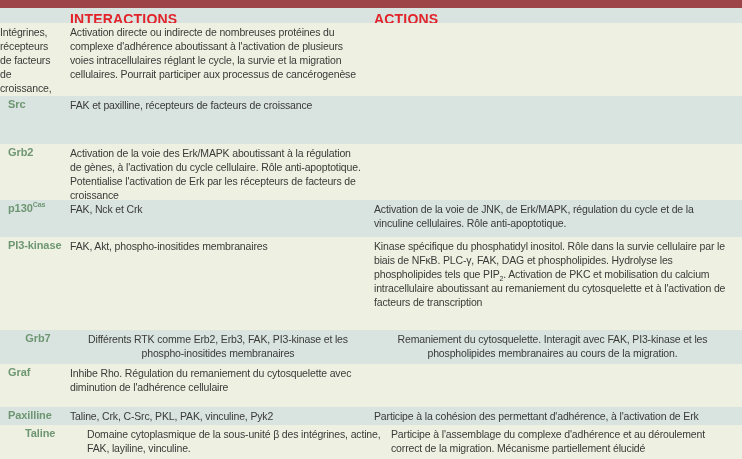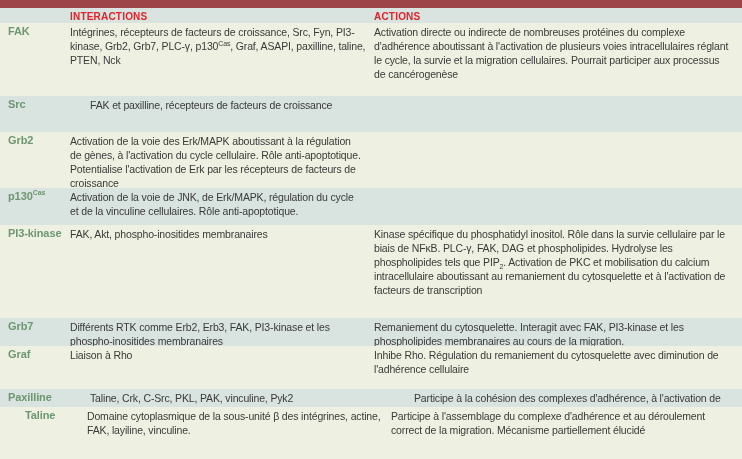--- a/index.html
+++ b/index.html
@@ -47,95 +47,94 @@
   .body-text{
     font-size:10.5px;
     line-height:14px;
     color:#3a3a38;
     letter-spacing:-0.15px;
   }
   .header-row{
     height:15px;
   }
   .header-text{
-    font-size:10px;
+    font-size:14px;
     font-weight:bold;
     color:#e2232a;
     letter-spacing:0.2px;
     padding-top:3px;
   }
   .sup{font-size:7px;vertical-align:super;line-height:0;}
   .sub{font-size:7px;vertical-align:sub;line-height:0;}
   
   #rows .row:nth-child(1){height:73px;}
-  #rows .row:nth-child(2){height:36px;gap:20px;}
+  #rows .row:nth-child(2){height:48px;}
   #rows .row:nth-child(3){height:56px;}
   #rows .row:nth-child(4){height:37px;}
   #rows .row:nth-child(5){height:93px;}
-  #rows .row:nth-child(6){height:28px;}
+  #rows .row:nth-child(6){height:34px;text-align:center;}
   #rows .row:nth-child(7){height:43px;border-radius:21px;}
-  #rows .row:nth-child(8){height:18px;gap:20px;}
+  #rows .row:nth-child(8){height:18px;}
   #rows .row:nth-child(9){height:46px;margin-left:17px;}
 </style>
 </head>
 <body>
 
 <div class="page">
   <div class="topbar"></div>
 
   <div class="row header-row bg-gray">
     <div class="cell label-cell"></div>
     <div class="cell inter-cell header-text">INTERACTIONS</div>
     <div class="cell actions-cell header-text">ACTIONS</div>
   </div>
 
   <div id="rows">
   <div class="row bg-cream">
-    <div class="cell label-cell"><span>FAK</span></div>
     <div class="cell inter-cell body-text"><span>Intégrines, récepteurs de facteurs de croissance, Src, Fyn, PI3-kinase, Grb2, Grb7, PLC-γ, p130</span><span class="sup">Cas</span><span>, Graf, ASAPI, paxilline, taline, PTEN, Nck</span></div>
     <div class="cell actions-cell body-text"><span>Activation directe ou indirecte de nombreuses protéines du complexe d'adhérence aboutissant à l'activation de plusieurs voies intracellulaires réglant le cycle, la survie et la migration cellulaires. Pourrait participer aux processus de cancérogenèse</span></div>
   </div>
 
   <div class="row bg-gray">
     <div class="cell label-cell"><span>Src</span></div>
     <div class="cell inter-cell body-text"><span>FAK et paxilline, récepteurs de facteurs de croissance</span></div>
   </div>
 
   <div class="row bg-cream">
     <div class="cell label-cell"><span>Grb2</span></div>
     <div class="cell actions-cell body-text"><span>Activation de la voie des Erk/MAPK aboutissant à la régulation de gènes, à l'activation du cycle cellulaire. Rôle anti-apoptotique. Potentialise l'activation de Erk par les récepteurs de facteurs de croissance</span></div>
   </div>
 
   <div class="row bg-gray">
     <div class="cell label-cell"><span>p130</span><span class="sup">Cas</span></div>
+    <div class="cell inter-cell body-text"><span>FAK, Nck et Crk</span></div>
     <div class="cell actions-cell body-text"><span>Activation de la voie de JNK, de Erk/MAPK, régulation du cycle et de la vinculine cellulaires. Rôle anti-apoptotique.</span></div>
   </div>
 
   <div class="row bg-cream">
     <div class="cell label-cell"><span>PI3-kinase</span></div>
     <div class="cell inter-cell body-text"><span>FAK, Akt, phospho-inositides membranaires</span></div>
     <div class="cell actions-cell body-text"><span>Kinase spécifique du phosphatidyl inositol. Rôle dans la survie cellulaire par le biais de NFκB. PLC-γ, FAK, DAG et phospholipides. Hydrolyse les phospholipides tels que PIP</span><span class="sub">2</span><span>. Activation de PKC et mobilisation du calcium intracellulaire aboutissant au remaniement du cytosquelette et à l'activation de facteurs de transcription</span></div>
   </div>
 
   <div class="row bg-gray">
     <div class="cell label-cell"><span>Grb7</span></div>
     <div class="cell inter-cell body-text"><span>Différents RTK comme Erb2, Erb3, FAK, PI3-kinase et les phospho-inositides membranaires</span></div>
     <div class="cell actions-cell body-text"><span>Remaniement du cytosquelette. Interagit avec FAK, PI3-kinase et les phospholipides membranaires au cours de la migration.</span></div>
   </div>
 
   <div class="row bg-cream">
     <div class="cell label-cell"><span>Graf</span></div>
-    <div class="cell inter-cell body-text"><span>Liaison à Rho</span></div>
     <div class="cell actions-cell body-text"><span>Inhibe Rho. Régulation du remaniement du cytosquelette avec diminution de l'adhérence cellulaire</span></div>
   </div>
 
   <div class="row bg-gray">
     <div class="cell label-cell"><span>Paxilline</span></div>
     <div class="cell inter-cell body-text"><span>Taline, Crk, C-Src, PKL, PAK, vinculine, Pyk2</span></div>
-    <div class="cell actions-cell body-text"><span>Participe à la cohésion des complexes d'adhérence, à l'activation de Erk</span></div>
+    <div class="cell actions-cell body-text"><span>Participe à la cohésion des permettant d'adhérence, à l'activation de Erk</span></div>
   </div>
 
   <div class="row bg-cream">
     <div class="cell label-cell"><span>Taline</span></div>
     <div class="cell inter-cell body-text"><span>Domaine cytoplasmique de la sous-unité β des intégrines, actine, FAK, layiline, vinculine.</span></div>
     <div class="cell actions-cell body-text"><span>Participe à l'assemblage du complexe d'adhérence et au déroulement correct de la migration. Mécanisme partiellement élucidé</span></div>
   </div>
 </div>
 </div>
 

